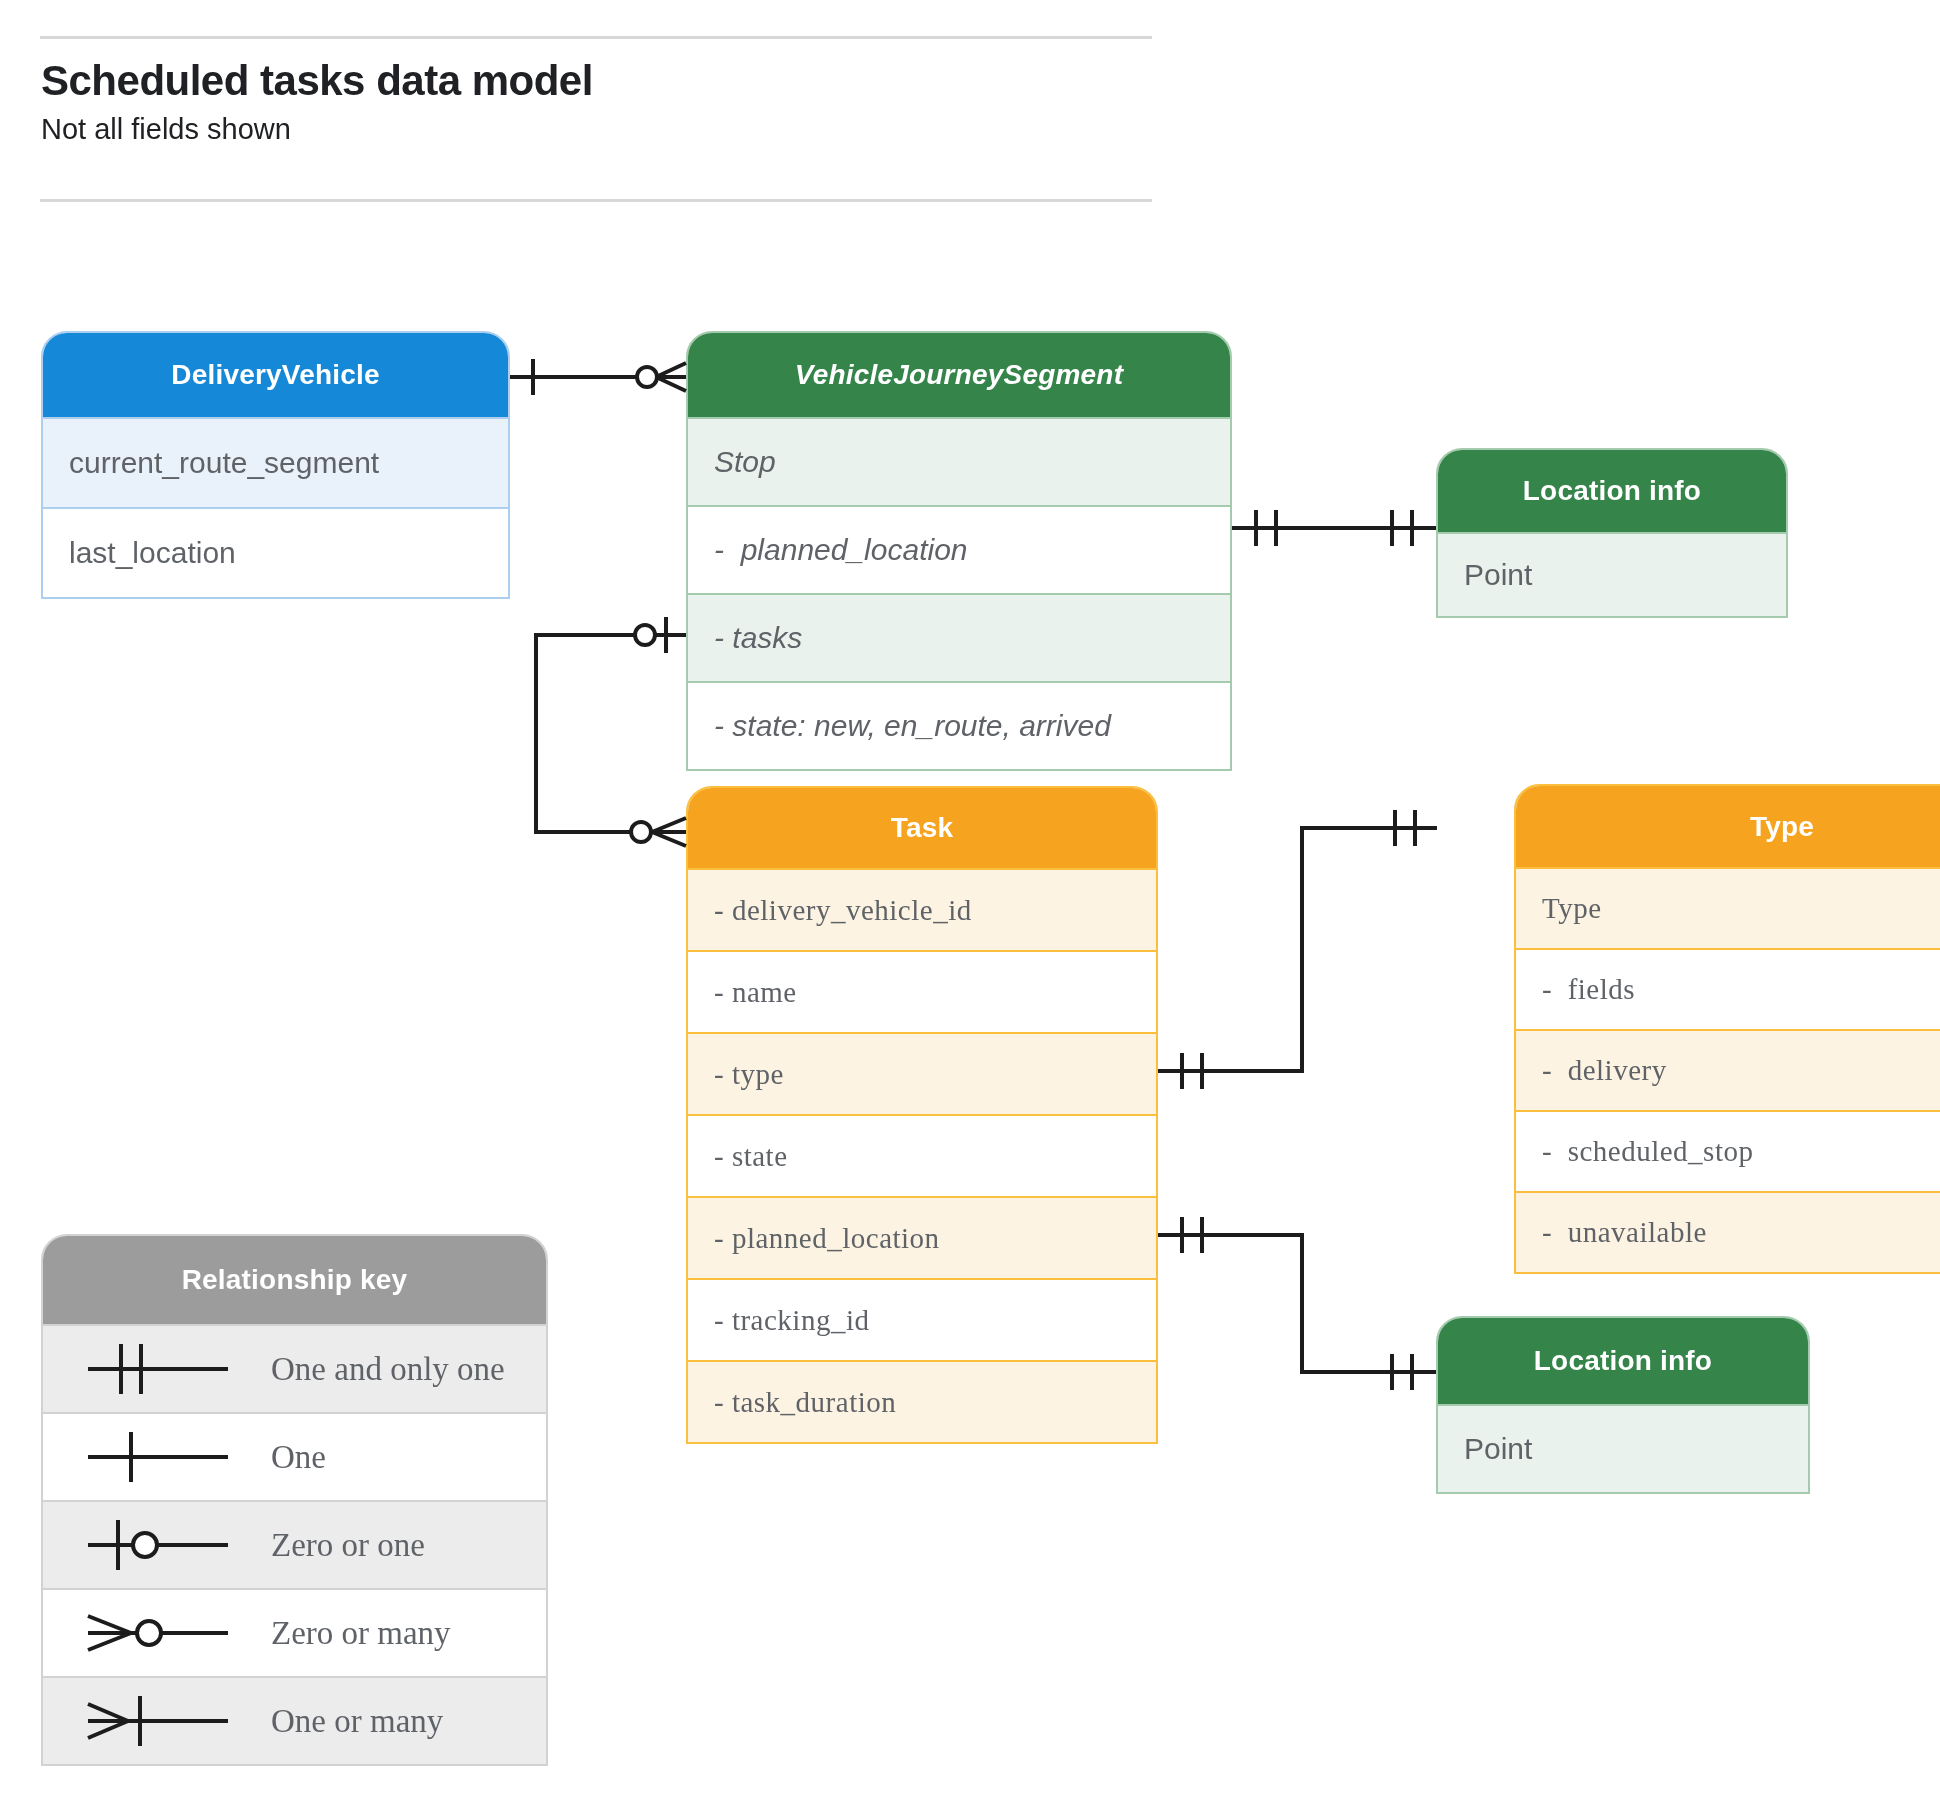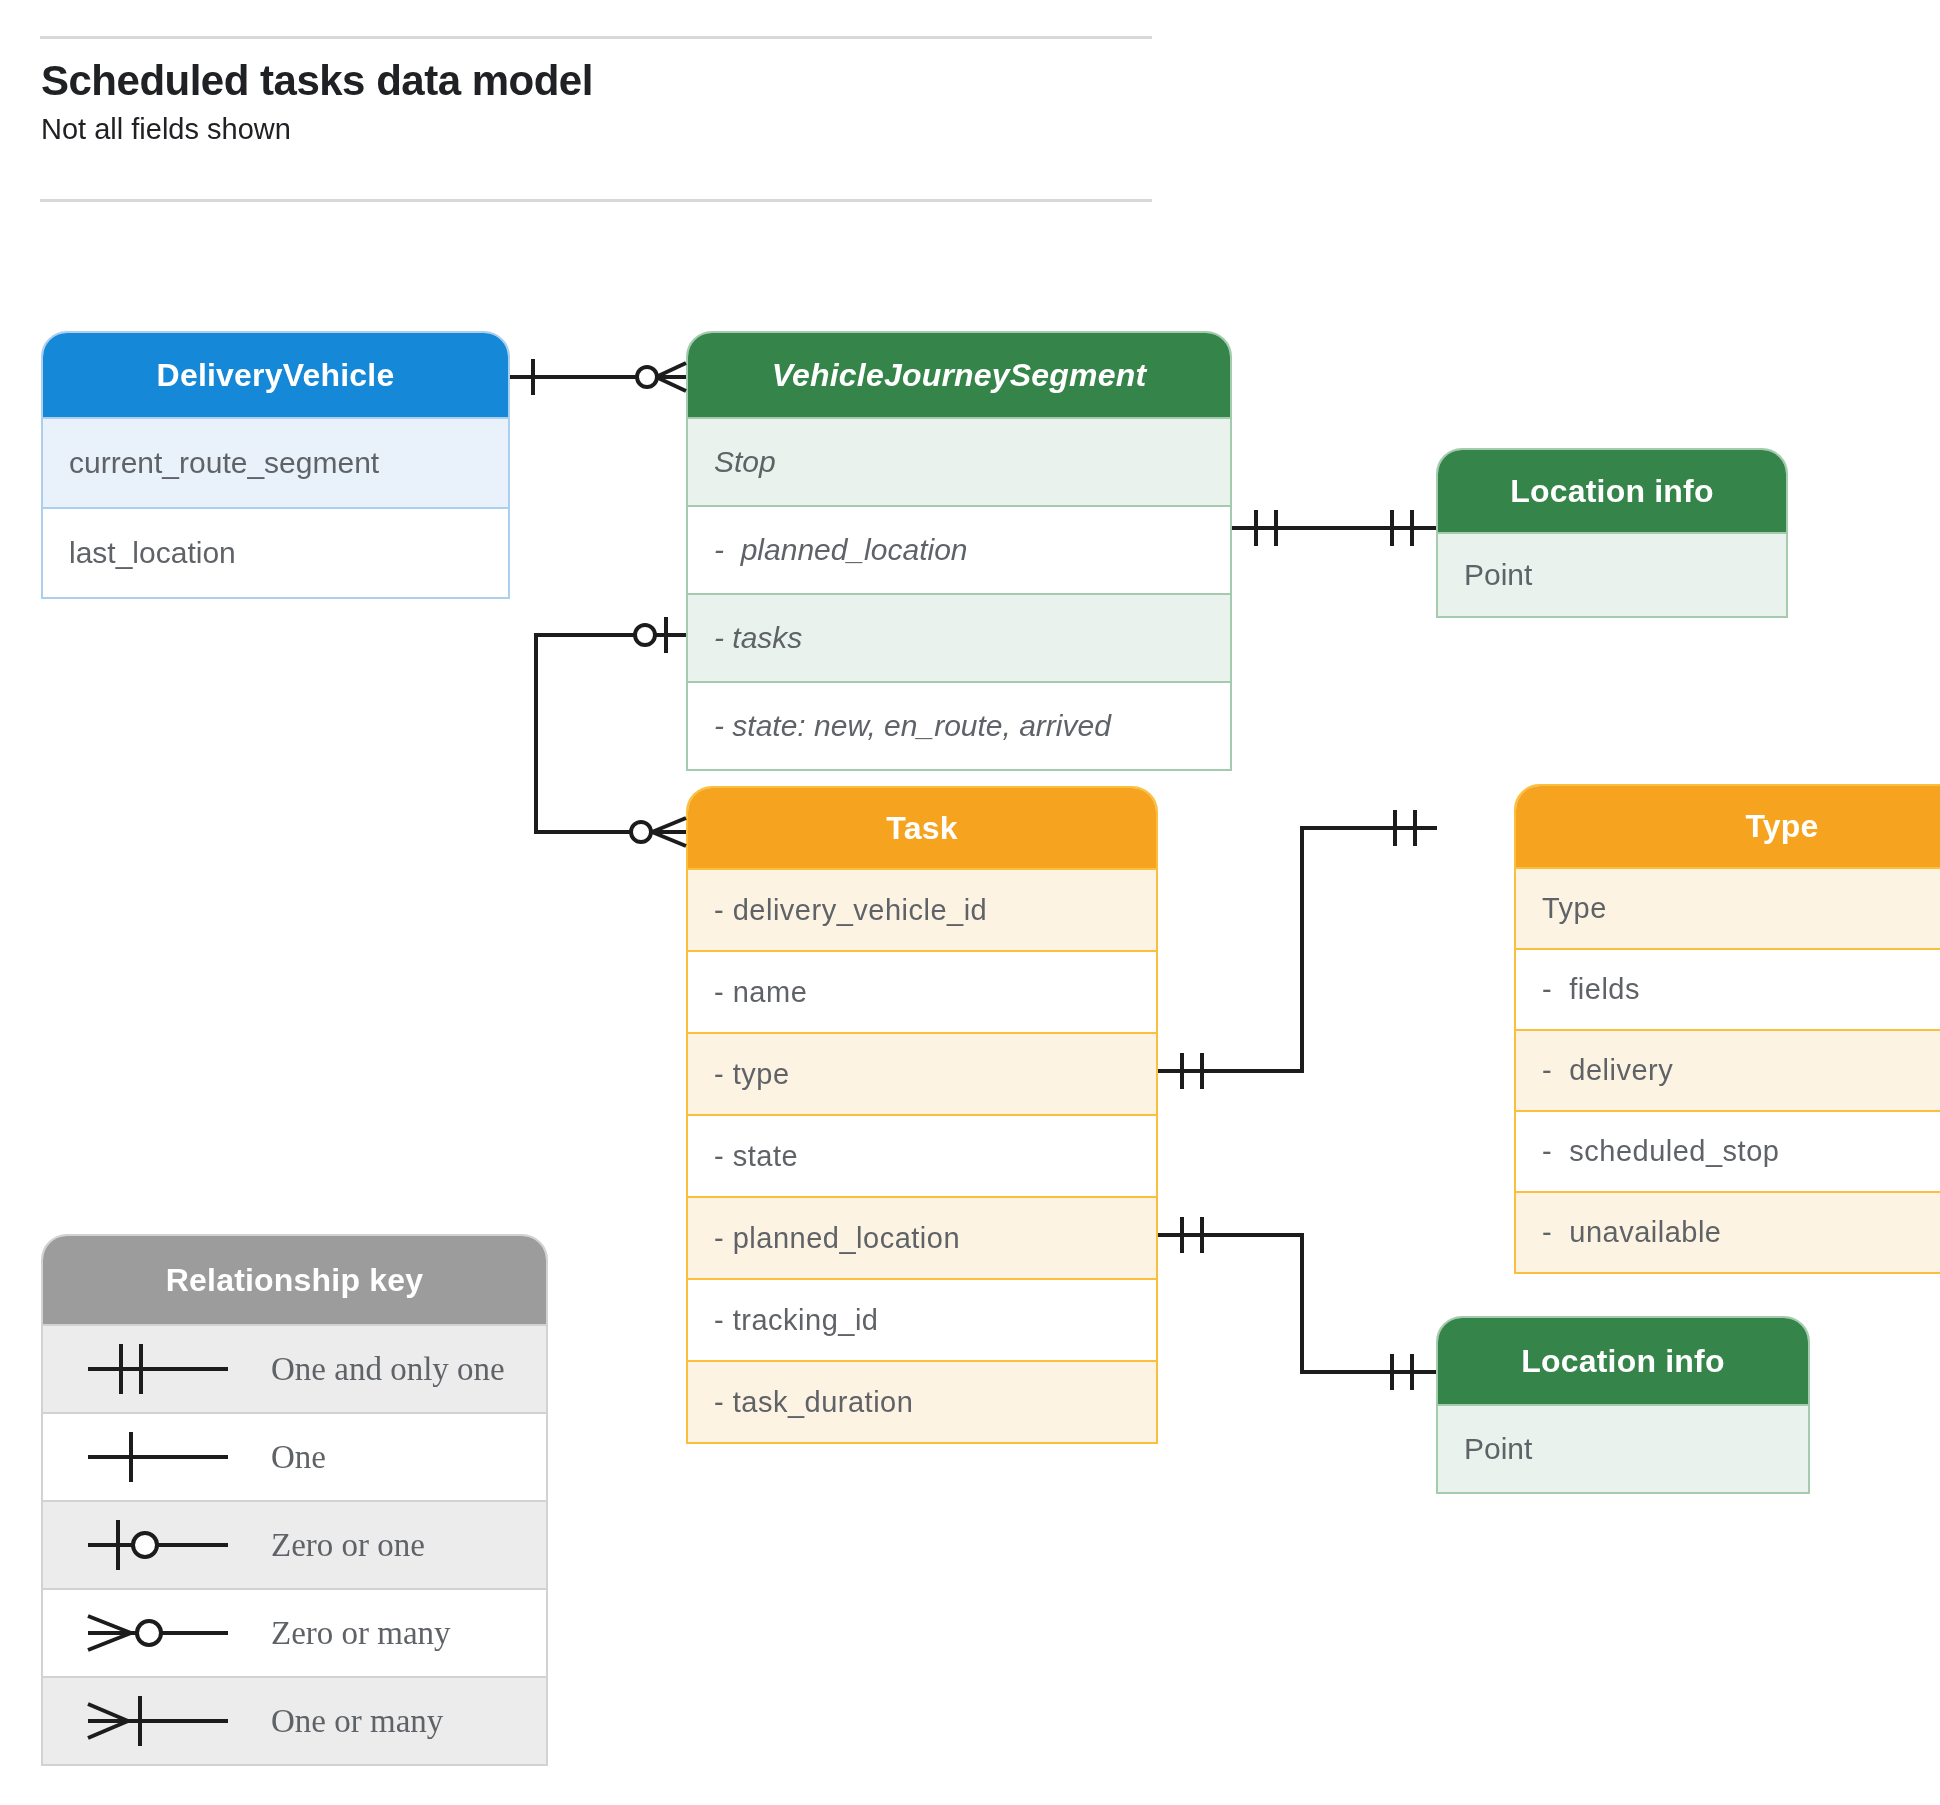--- a/index.html
+++ b/index.html
@@ -19,33 +19,33 @@
     position:absolute;left:41px;top:110px;margin:0;
     font-size:29px;line-height:38px;font-weight:normal;color:#202124;
   }
 
   .entity{
     position:absolute;box-sizing:border-box;background:#ffffff;
     border:2px solid var(--bd);border-radius:26px 26px 0 0;overflow:hidden;
   }
   .entity .hd{
     height:var(--hh);display:flex;align-items:center;justify-content:center;
-    background:var(--hbg);color:#ffffff;font-weight:bold;font-size:32px;letter-spacing:0.2px;
+    background:var(--hbg);color:#ffffff;font-weight:bold;font-size:28px;letter-spacing:0.2px;
   }
   .entity .rw{
     height:var(--rh);border-top:2px solid var(--bd);
     display:flex;align-items:center;padding:0 18px 0 26px;
     font-size:30px;color:#5f6368;white-space:pre;background:#ffffff;
   }
   .entity .rw.shaded{background:var(--lt);}
   .t-blue  {--hbg:#1688d8;--lt:#e9f1fb;--bd:#accff0;}
   .t-green {--hbg:#35854b;--lt:#e9f2ec;--bd:#a5cbae;}
   .t-orange{--hbg:#f6a41f;--lt:#fdf3e2;--bd:#fbbf3d;}
   .t-gray  {--hbg:#9c9c9c;--lt:#ececec;--bd:#d2d2d2;}
-  .f-alt .rw{font-family:Liberation Sans, sans-serif;font-size:29px;letter-spacing:0.5px;}
+  .f-alt .rw{font-family:Liberation Serif, serif;font-size:29px;letter-spacing:0.5px;}
 
   #ent-dv      {left:41px;  top:331px; width:469px; --hh:84px; --rh:88px;}
   #ent-vjs     {left:686px; top:331px; width:546px;font-style:italic; --hh:84px; --rh:86px;}
   #ent-loc-top {left:1436px;top:448px; width:352px; --hh:82px; --rh:82px;}
   #ent-task    {left:686px; top:786px; width:472px; --hh:80px; --rh:80px;}
   #ent-type    {left:1514px;top:784px; width:536px; --hh:81px; --rh:79px;}
   #ent-loc-bot {left:1436px;top:1316px;width:374px; --hh:86px; --rh:86px;}
   #key         {left:41px;  top:1234px;width:507px; --hh:88px; --rh:86px;}
 
   #key .rw{padding-left:40px;font-family:Liberation Serif, serif;}

